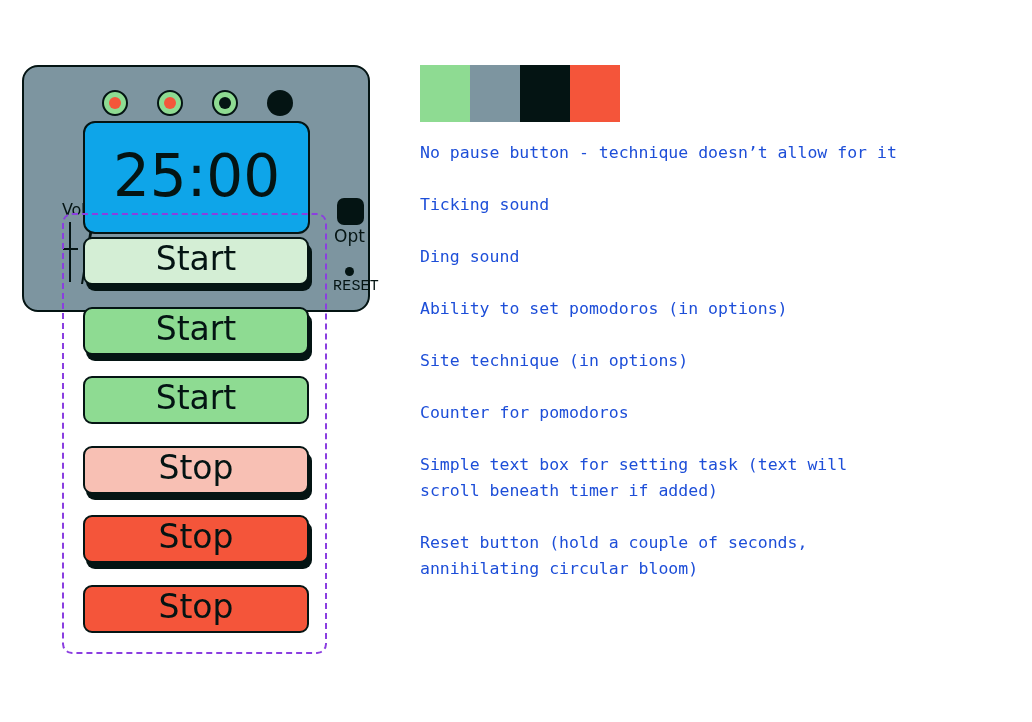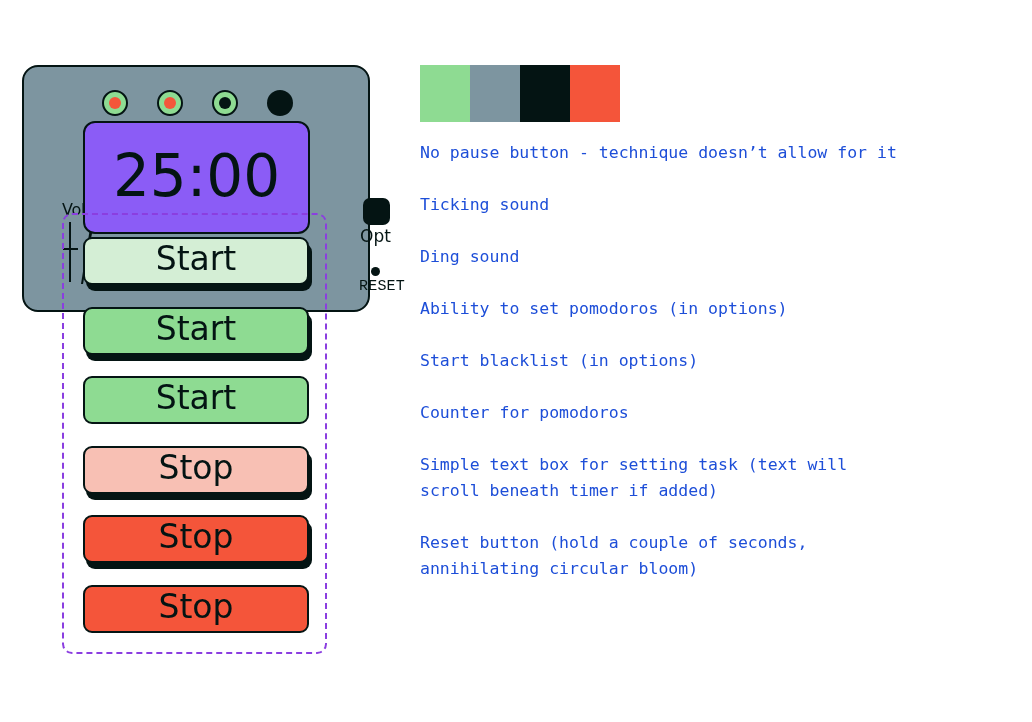--- a/index.html
+++ b/index.html
@@ -109,21 +109,21 @@
     position: absolute;
     left: 16px; top: 22px;
     width: 16px; height: 62px;
   }
 
   
   #timer-display {
     position: absolute;
     left: 83px; top: 121px;
     width: 227px; height: 113px;
-    background: #8b5cf6;
+    background: #0ea5e9;
     border: 2.5px solid #041413;
     border-radius: 12px;
     box-sizing: border-box;
     z-index: 3;
     display: flex;
     align-items: center;
     justify-content: center;
   }
   #timer-value {
     font-family: "DejaVu Sans", sans-serif;
@@ -131,21 +131,21 @@
     font-weight: 400;
     color: #041413;
     letter-spacing: 0px;
     line-height: 1;
     margin-bottom: 4px;
   }
 
   
   #opt-group {
     position: absolute;
-    left: 336px; top: 131px;
+    left: 310px; top: 131px;
     width: 48px; height: 96px;
   }
   #opt-button {
     position: absolute;
     left: 3px; top: 0;
     width: 27px; height: 27px;
     background: #041413;
     border-radius: 7px;
   }
   #opt-label {
@@ -292,19 +292,19 @@
     <div class="swatch" style="background: rgb(125, 149, 160);"></div>
     <div class="swatch" style="background: rgb(4, 20, 19);"></div>
     <div class="swatch" style="background: rgb(244, 85, 58);"></div>
   </div>
 
 <div id="notes">
     <div class="note">No pause button - technique doesn’t allow for it</div>
     <div class="note">Ticking sound</div>
     <div class="note">Ding sound</div>
     <div class="note">Ability to set pomodoros (in options)</div>
-    <div class="note">Start blacklist (in options)</div>
+    <div class="note">Site technique (in options)</div>
     <div class="note">Counter for pomodoros</div>
     <div class="note">Simple text box for setting task (text will
 scroll beneath timer if added)</div>
     <div class="note">Reset button (hold a couple of seconds,
 annihilating circular bloom)</div>
   </div>
 
 </body></html>

